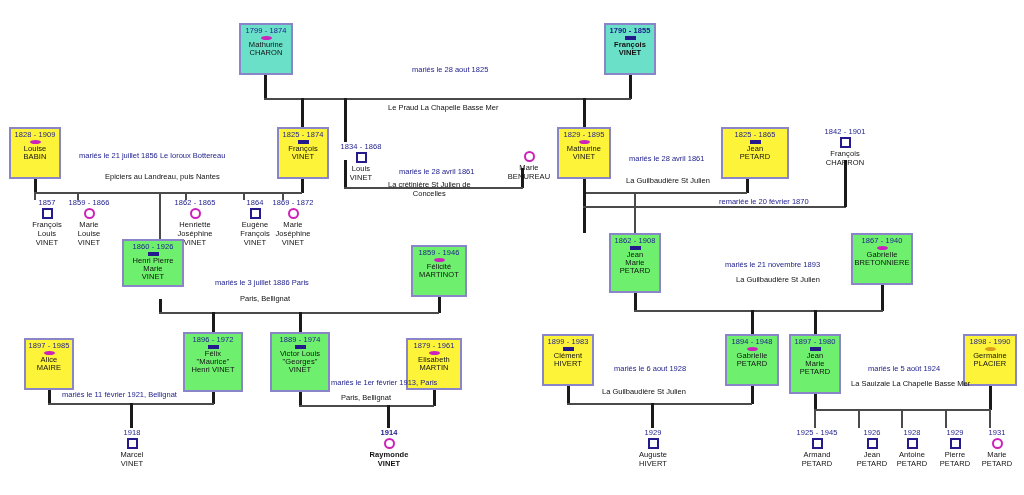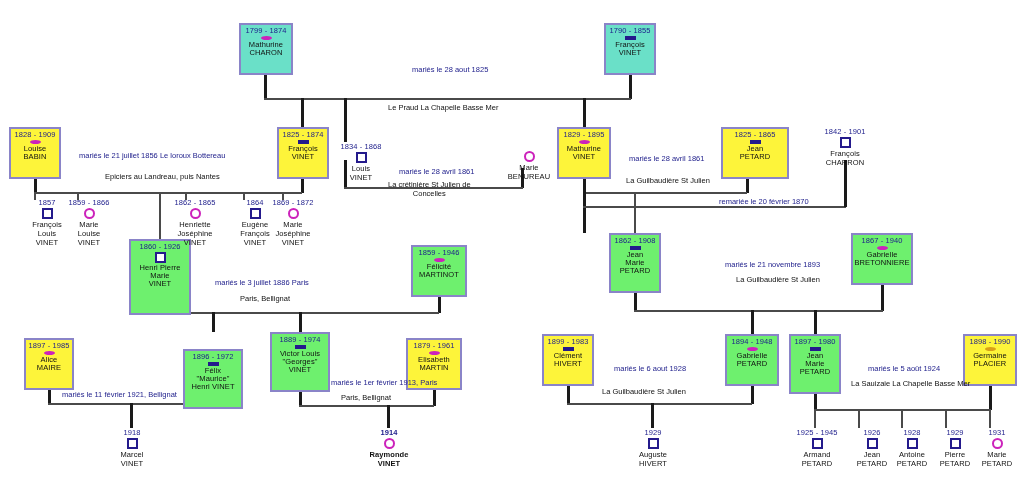--- a/index.html
+++ b/index.html
@@ -180,21 +180,21 @@
 
   <div id="people-layer">
       <div class="person" style="left: 239px; top: 23px; width: 54px; height: 52px;">
         <div class="pbox teal" style="width: 100%; height: 100%;">
           <div class="pdates">1799 - 1874</div>
           <span class="sym sym-female"></span>
           <div class="pname">Mathurine</div>
           <div class="pname">CHARON</div>
         </div>
       </div>
-      <div class="person" style="left: 604px; top: 23px; width: 52px; height: 52px;">
+      <div class="person" style="left: 604px; top: 23px; width: 52px; height: 52px; font-weight: bold;">
         <div class="pbox teal" style="width: 100%; height: 100%;">
           <div class="pdates">1790 - 1855</div>
           <span class="sym sym-male"></span>
           <div class="pname">François</div>
           <div class="pname">VINET</div>
         </div>
       </div>
       <div class="person" style="left: 9px; top: 127px; width: 52px; height: 52px;">
         <div class="pbox yellow" style="width: 100%; height: 100%;">
           <div class="pdates">1828 - 1909</div>
@@ -220,21 +220,21 @@
         </div>
       </div>
       <div class="person" style="left: 721px; top: 127px; width: 68px; height: 52px;">
         <div class="pbox yellow" style="width: 100%; height: 100%;">
           <div class="pdates">1825 - 1865</div>
           <span class="sym sym-male"></span>
           <div class="pname">Jean</div>
           <div class="pname">PETARD</div>
         </div>
       </div>
-      <div class="person" style="left: 129px; top: 239px; width: 62px; height: 76px;">
+      <div class="person" style="left: 122px; top: 239px; width: 62px; height: 48px;">
         <div class="pbox green" style="width: 100%; height: 100%;">
           <div class="pdates">1860 - 1926</div>
           <span class="sym sym-male"></span>
           <div class="pname">Henri Pierre</div>
           <div class="pname">Marie</div>
           <div class="pname">VINET</div>
         </div>
       </div>
       <div class="person" style="left: 411px; top: 245px; width: 56px; height: 52px;">
         <div class="pbox green" style="width: 100%; height: 100%;">
@@ -263,21 +263,21 @@
       </div>
       <div class="person" style="left: 24px; top: 338px; width: 50px; height: 52px;">
         <div class="pbox yellow" style="width: 100%; height: 100%;">
           <div class="pdates">1897 - 1985</div>
           <span class="sym sym-female"></span>
           <div class="pname">Alice</div>
           <div class="pname">MAIRE</div>
         </div>
       </div>
       <div class="person" style="left: 183px; top: 332px; width: 60px; height: 60px;">
-        <div class="pbox green" style="width: 100%; height: 100%; margin-top: 17px;">
+        <div class="pbox green" style="width: 100%; height: 100%;">
           <div class="pdates">1896 - 1972</div>
           <span class="sym sym-male"></span>
           <div class="pname">Félix</div>
           <div class="pname">"Maurice"</div>
           <div class="pname">Henri VINET</div>
         </div>
       </div>
       <div class="person" style="left: 270px; top: 332px; width: 60px; height: 60px;">
         <div class="pbox green" style="width: 100%; height: 100%;">
           <div class="pdates">1889 - 1974</div>

